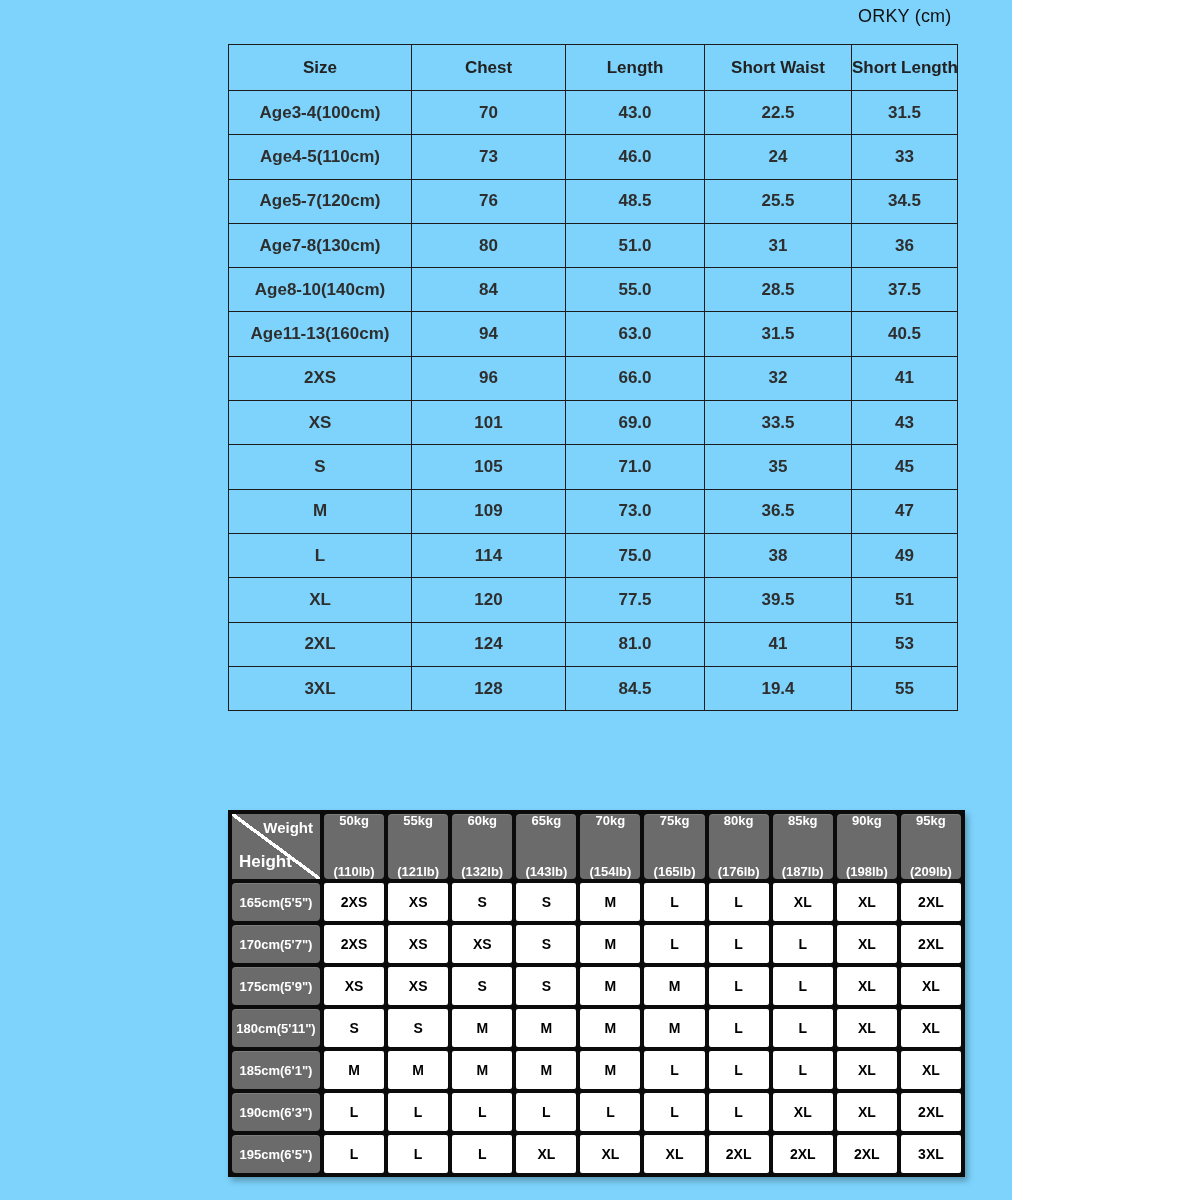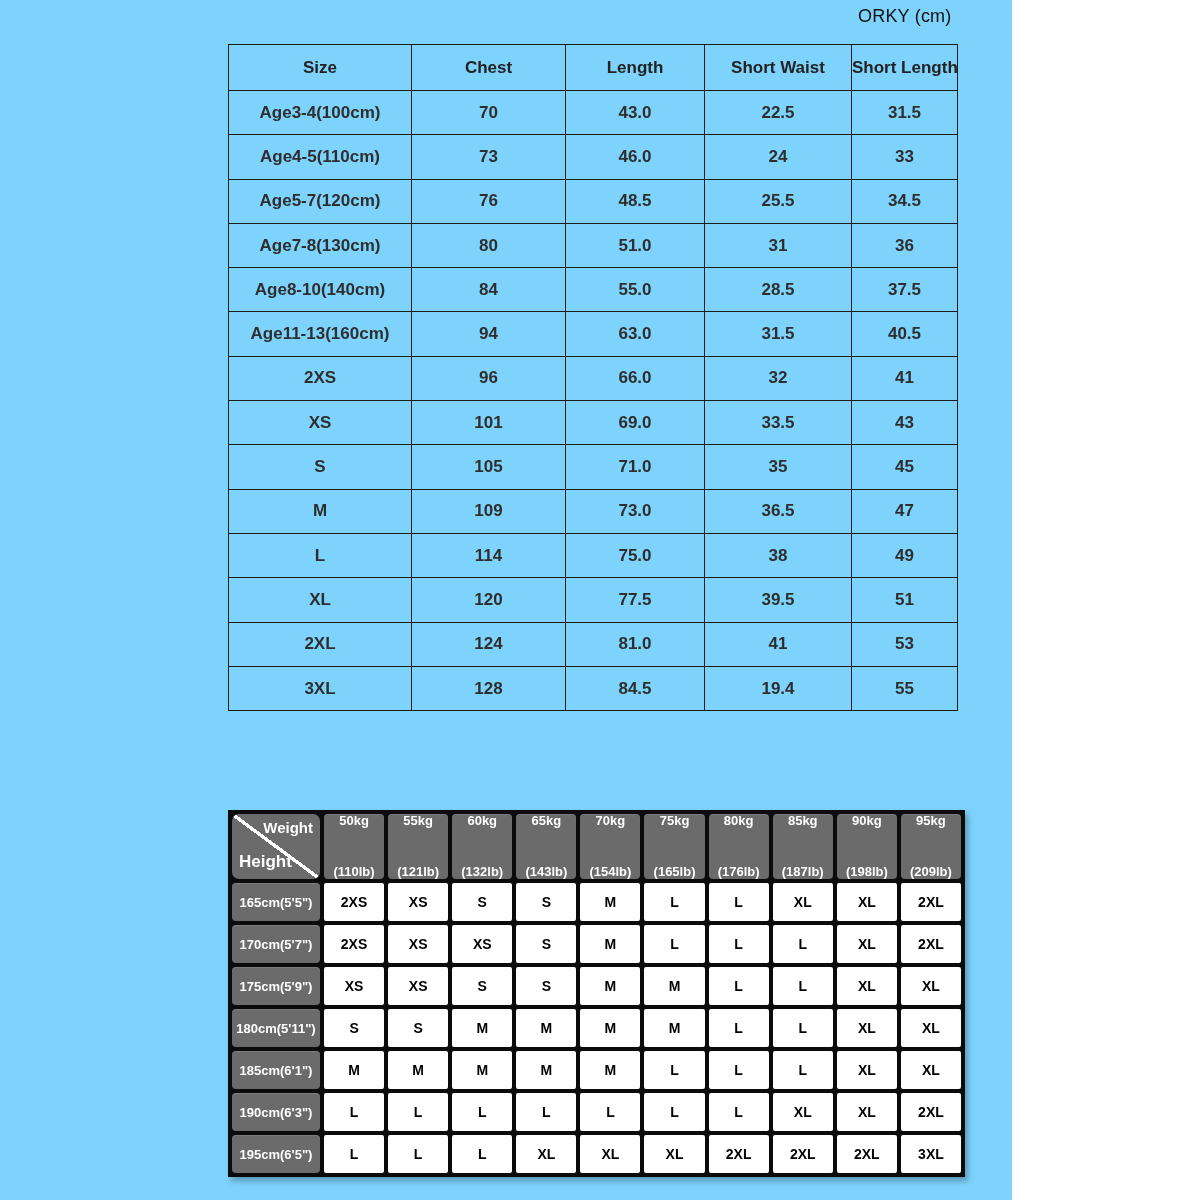--- a/index.html
+++ b/index.html
@@ -46,21 +46,21 @@
     box-shadow:inset 0 1px 0 rgba(255,255,255,.12);
     gap:36px;
   }
   .cell.rowlab {
     background:var(--header-gray, #6b6b6b); color:#fff;
     font-weight:600; font-size:13px; border-radius:4px; white-space:nowrap;
     box-shadow:inset 0 1px 0 rgba(255,255,255,.12);
   }
   .cell.size { background:#fff; color:#000; font-weight:700; font-size:14px; border-radius:2px; }
   .cell.corner {
-    position:relative; border-radius:7px;
+    position:relative; border-radius:0;
     background-color:var(--header-gray, #6b6b6b);
     background-image:linear-gradient(to bottom left,
       transparent calc(50% - 1.7px), #fff calc(50% - 1.7px),
       #fff calc(50% + 1.7px), transparent calc(50% + 1.7px));
     text-align:right;
   }
   .cell.corner .w { position:absolute; top:5px; right:7px; color:#fff; font-weight:700; font-size:15px; }
   .cell.corner .h { position:absolute; bottom:7px; left:7px; color:#fff; font-weight:700; font-size:17px; }
 </style>
 </head>

